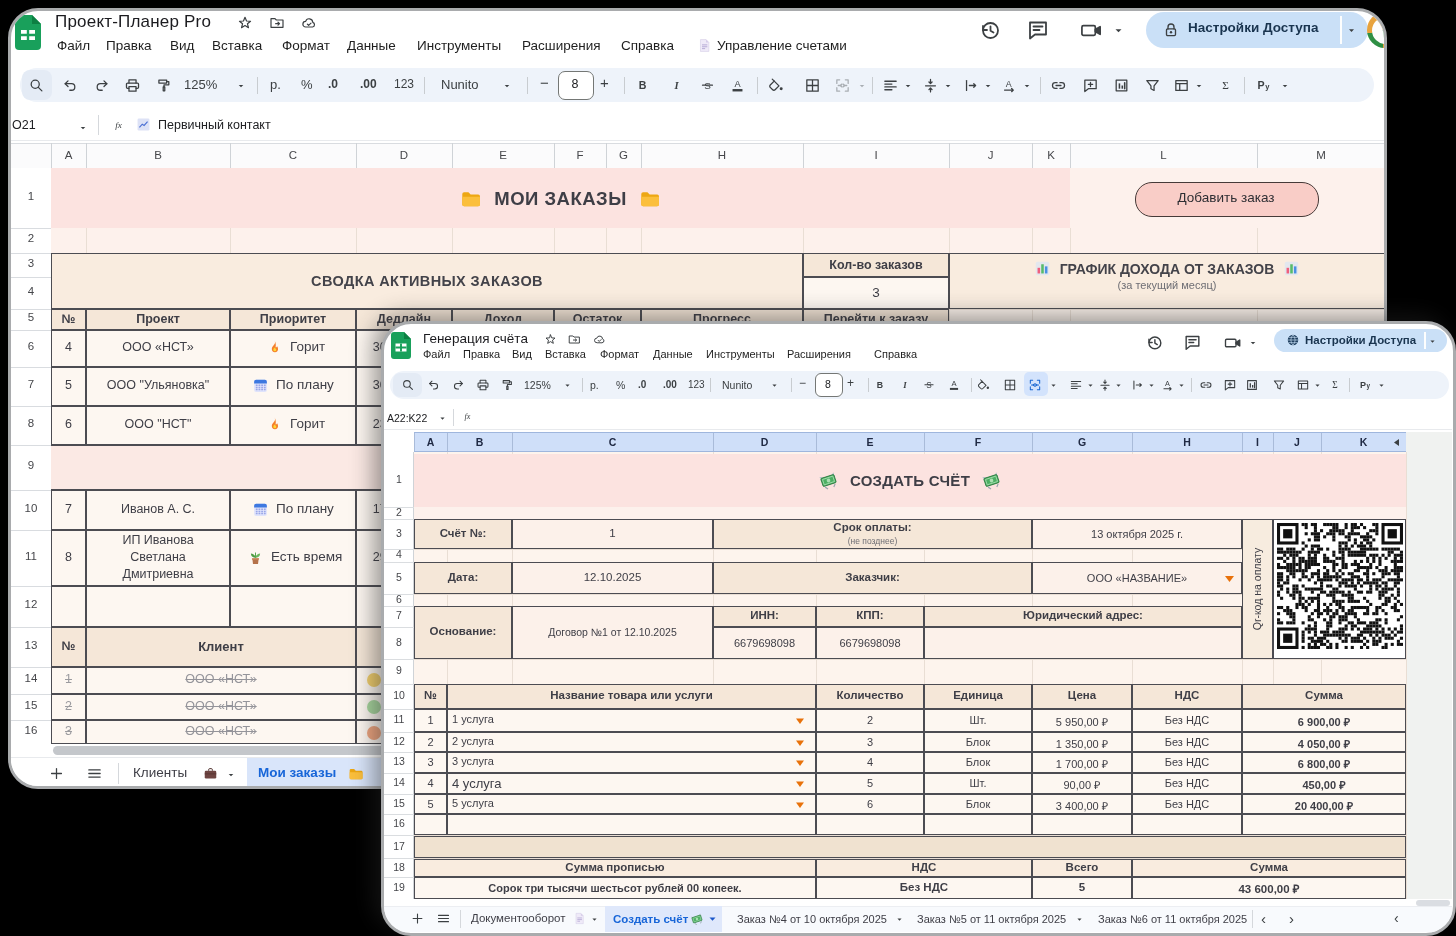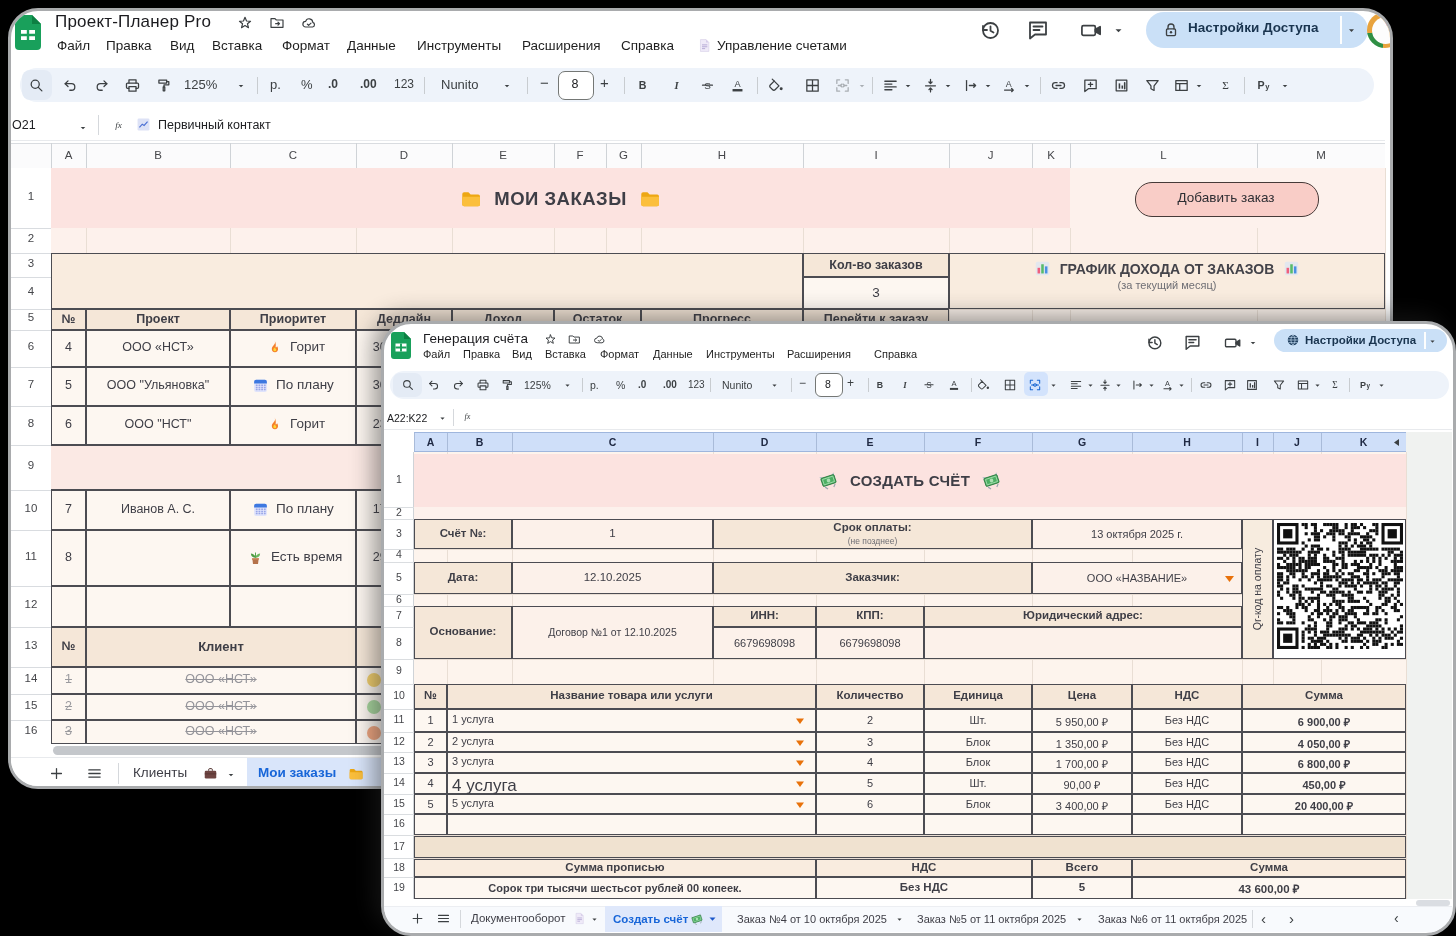--- a/index.html
+++ b/index.html
@@ -1,20 +1,20 @@
 <!DOCTYPE html>
 <html><head><meta charset="utf-8"><style>
 *{margin:0;padding:0;box-sizing:content-box;}
 html,body{width:1456px;height:936px;background:#000;overflow:hidden;}
 body{font-family:"Liberation Sans",sans-serif;position:relative;}
 .a{position:absolute;}
 .win{position:absolute;background:#fff;border:3px solid #a9abad;overflow:hidden;}
 svg{display:block;}
 </style></head><body>
-<div class="win" style="left:8px;top:8px;width:1373px;height:775px;border-radius:30px;box-shadow:0 4px 20px rgba(0,0,0,.5);padding-left:6px;">
+<div class="win" style="left:8px;top:8px;width:1373px;height:775px;border-radius:30px;box-shadow:0 4px 20px rgba(0,0,0,.5);">
     <div class="a" style="left:4px;top:4px;">
       <svg width="26" height="35" viewBox="0 0 26 35">
         <path d="M4 0 H17 L26 9 V31 A4 4 0 0 1 22 35 H4 A4 4 0 0 1 0 31 V4 A4 4 0 0 1 4 0 Z" fill="#19a05b"></path>
         <path d="M17 0 L26 9 H17 Z" fill="#0d8043"></path>
         <rect x="6" y="15" width="14" height="10" fill="#fff"></rect>
         <path d="M6 20 H20 M13 15 V25" stroke="#19a05b" stroke-width="2.4"></path>
       </svg>
     </div>
     <div class="a" style="left:44px;top:1px;font-size:17px;color:#1b1b1f;letter-spacing:.2px;">Проект-Планер Pro</div>
     <div class="a" style="left:226px;top:4px;">
@@ -433,20 +433,21 @@
     <div class="a" style="left:543px;top:217px;width:1px;height:25px;background:#e9ded4;"></div>
     <div class="a" style="left:595px;top:217px;width:1px;height:25px;background:#e9ded4;"></div>
     <div class="a" style="left:630px;top:217px;width:1px;height:25px;background:#e9ded4;"></div>
     <div class="a" style="left:792px;top:217px;width:1px;height:25px;background:#e9ded4;"></div>
     <div class="a" style="left:938px;top:217px;width:1px;height:25px;background:#e9ded4;"></div>
     <div class="a" style="left:1021px;top:217px;width:1px;height:25px;background:#e9ded4;"></div>
     <div class="a" style="left:1059px;top:217px;width:1px;height:25px;background:#e9ded4;"></div>
     <div class="a" style="left:1246px;top:217px;width:1px;height:25px;background:#e9ded4;"></div>
     <div class="a" style="left:1374px;top:217px;width:1px;height:25px;background:#e9ded4;"></div>
     <div class="a" style="left:40px;top:242px;width:752px;height:56px;background:#f9ecdf;border:1px solid #4c4c52;box-sizing:border-box;"></div>
+    <div class="a" style="left:40px;top:262px;width:752px;text-align:center;font-size:14.5px;font-weight:bold;color:#43434a;letter-spacing:.4px;">СВОДКА АКТИВНЫХ ЗАКАЗОВ</div>
     <div class="a" style="left:792px;top:242px;width:146px;height:24px;background:#f5e7d8;border:1px solid #4c4c52;box-sizing:border-box;"></div>
     <div class="a" style="left:792px;top:247px;width:146px;text-align:center;font-size:12.5px;font-weight:bold;color:#3e3e46;">Кол-во заказов</div>
     <div class="a" style="left:792px;top:266px;width:146px;height:32px;background:#fdf7f1;border:1px solid #4c4c52;box-sizing:border-box;"></div>
     <div class="a" style="left:792px;top:274px;width:146px;text-align:center;font-size:13.5px;color:#3e3e46;">3</div>
     <div class="a" style="left:938px;top:242px;width:436px;height:56px;background:#f9ecdf;border:1px solid #4c4c52;box-sizing:border-box;"></div>
     <div class="a" style="left:938px;top:248px;width:436px;height:19px;display:flex;align-items:center;justify-content:center;gap:9px;">
       <span style="display:inline-flex;">
         <svg width="17" height="17" viewBox="0 0 24 24">
           <rect x="2.5" y="2.5" width="19" height="19" rx="2.5" fill="#e3e7ee"></rect>
           <rect x="5" y="11" width="3.6" height="8" fill="#ef5f7d"></rect>
@@ -532,20 +533,23 @@
     <div class="a" style="left:40px;top:434px;width:898px;height:45px;background:#fbe9e4;border-top:1px solid #4c4c52;border-bottom:1px solid #4c4c52;box-sizing:border-box;"></div>
     <div class="a" style="left:40px;top:329px;width:35px;text-align:center;font-size:12.5px;font-weight:normal;color:#3e3e46;">4</div>
     <div class="a" style="left:75px;top:329px;width:144px;text-align:center;font-size:12.5px;font-weight:normal;color:#3e3e46;">ООО «НСТ»</div>
     <div class="a" style="left:40px;top:367px;width:35px;text-align:center;font-size:12.5px;font-weight:normal;color:#3e3e46;">5</div>
     <div class="a" style="left:75px;top:367px;width:144px;text-align:center;font-size:12.5px;font-weight:normal;color:#3e3e46;">ООО "Ульяновка"</div>
     <div class="a" style="left:40px;top:406px;width:35px;text-align:center;font-size:12.5px;font-weight:normal;color:#3e3e46;">6</div>
     <div class="a" style="left:75px;top:406px;width:144px;text-align:center;font-size:12.5px;font-weight:normal;color:#3e3e46;">ООО "НСТ"</div>
     <div class="a" style="left:40px;top:491px;width:35px;text-align:center;font-size:12.5px;font-weight:normal;color:#3e3e46;">7</div>
     <div class="a" style="left:75px;top:491px;width:144px;text-align:center;font-size:12.5px;font-weight:normal;color:#3e3e46;">Иванов А. С.</div>
     <div class="a" style="left:40px;top:539px;width:35px;text-align:center;font-size:12.5px;font-weight:normal;color:#3e3e46;">8</div>
+    <div class="a" style="left:75px;top:521px;">
+      <div style="width:144px;text-align:center;font-size:12.5px;color:#3e3e46;line-height:17px;">ИП Иванова<br>Светлана<br>Дмитриевна</div>
+    </div>
     <div class="a" style="left:255px;top:328px;">
       <svg width="17" height="17" viewBox="0 0 24 24">
         <path d="M12.2 2.2 C13.6 5.2 12.4 7 10.8 8.9 C9.3 10.6 8.2 12.2 8.2 14.2 A4.4 4.4 0 0 0 17 14.2 C17 12.8 16.5 11.5 15.7 10.4 C15 11.6 14.2 12 13.4 12 C14.4 9 13.8 5.4 12.2 2.2 Z" fill="#f57f2a"></path>
         <path d="M12.6 15.8 A2.2 2.2 0 0 1 10.4 13.6 C10.4 12.4 11.2 11.5 12.3 10.4 C13.4 11.7 14.6 12.8 14.6 14 A2.2 2.2 0 0 1 12.6 15.8 Z" fill="#fdd835" transform="translate(0 1.5)"></path>
       </svg>
     </div>
     <div class="a" style="left:279px;top:328px;font-size:13.5px;color:#3e3e46;">Горит</div>
     <div class="a" style="left:241px;top:366px;">
       <svg width="17" height="17" viewBox="0 0 24 24">
         <rect x="3" y="4" width="18" height="17" rx="2.8" fill="#dfe3fb"></rect>
@@ -1924,21 +1928,21 @@
     <div class="a" style="left:748px;top:432px;width:110px;text-align:center;font-size:11px;font-weight:normal;color:#3e3e46;">Без НДС</div>
     <div class="a" style="left:858px;top:432px;width:164px;text-align:center;font-size:11px;font-weight:bold;color:#3e3e46;">6 800,00 ₽</div>
     <div class="a" style="left:30px;top:449px;width:33px;height:21px;background:#fdf7f1;border:1px solid #4c4c52;box-sizing:border-box;"></div>
     <div class="a" style="left:63px;top:449px;width:369px;height:21px;background:#fdf7f1;border:1px solid #4c4c52;box-sizing:border-box;"></div>
     <div class="a" style="left:432px;top:449px;width:108px;height:21px;background:#fdf7f1;border:1px solid #4c4c52;box-sizing:border-box;"></div>
     <div class="a" style="left:540px;top:449px;width:108px;height:21px;background:#fdf7f1;border:1px solid #4c4c52;box-sizing:border-box;"></div>
     <div class="a" style="left:648px;top:449px;width:100px;height:21px;background:#fdf7f1;border:1px solid #4c4c52;box-sizing:border-box;"></div>
     <div class="a" style="left:748px;top:449px;width:110px;height:21px;background:#fdf7f1;border:1px solid #4c4c52;box-sizing:border-box;"></div>
     <div class="a" style="left:858px;top:449px;width:164px;height:21px;background:#fdf7f1;border:1px solid #4c4c52;box-sizing:border-box;"></div>
     <div class="a" style="left:30px;top:453px;width:33px;text-align:center;font-size:11px;font-weight:normal;color:#3e3e46;">4</div>
-    <div class="a" style="left:68px;top:452px;font-size:17px;color:#3e3e46;">4 услуга</div>
+    <div class="a" style="left:68px;top:452px;font-size:13px;color:#3e3e46;">4 услуга</div>
     <div class="a" style="left:411px;top:456px;">
       <svg width="10" height="8" viewBox="0 0 10 8">
         <path d="M1 1.5 L5 7 L9 1.5 Z" fill="#e8710a"></path>
       </svg>
     </div>
     <div class="a" style="left:432px;top:453px;width:108px;text-align:center;font-size:11px;font-weight:normal;color:#3e3e46;">5</div>
     <div class="a" style="left:540px;top:453px;width:108px;text-align:center;font-size:11px;font-weight:normal;color:#3e3e46;">Шт.</div>
     <div class="a" style="left:648px;top:453px;width:100px;text-align:center;font-size:11px;font-weight:normal;color:#3e3e46;">90,00 ₽</div>
     <div class="a" style="left:748px;top:453px;width:110px;text-align:center;font-size:11px;font-weight:normal;color:#3e3e46;">Без НДС</div>
     <div class="a" style="left:858px;top:453px;width:164px;text-align:center;font-size:11px;font-weight:bold;color:#3e3e46;">450,00 ₽</div>

